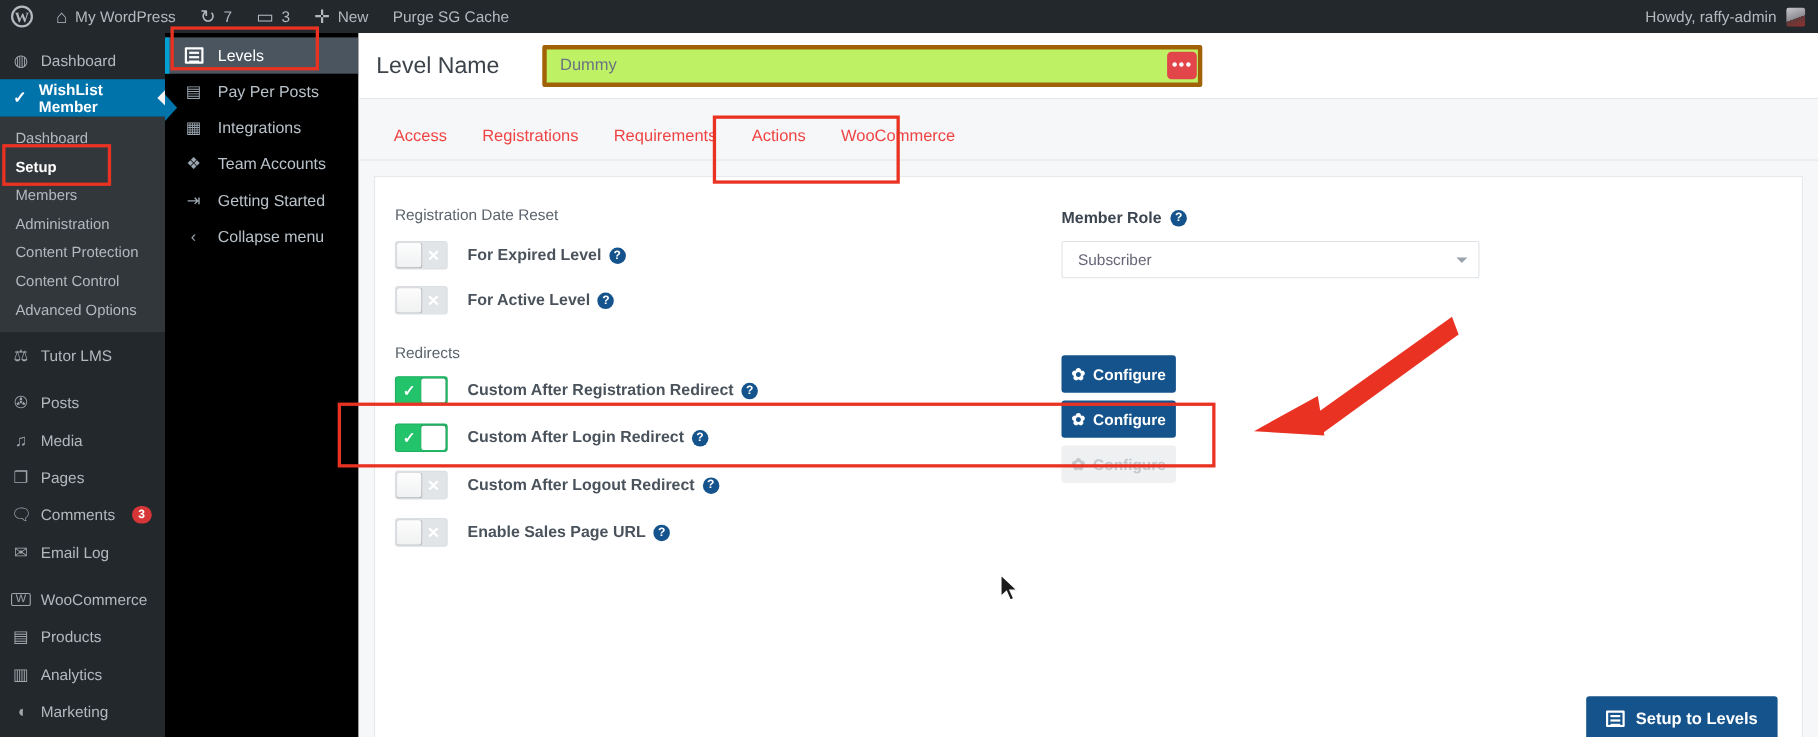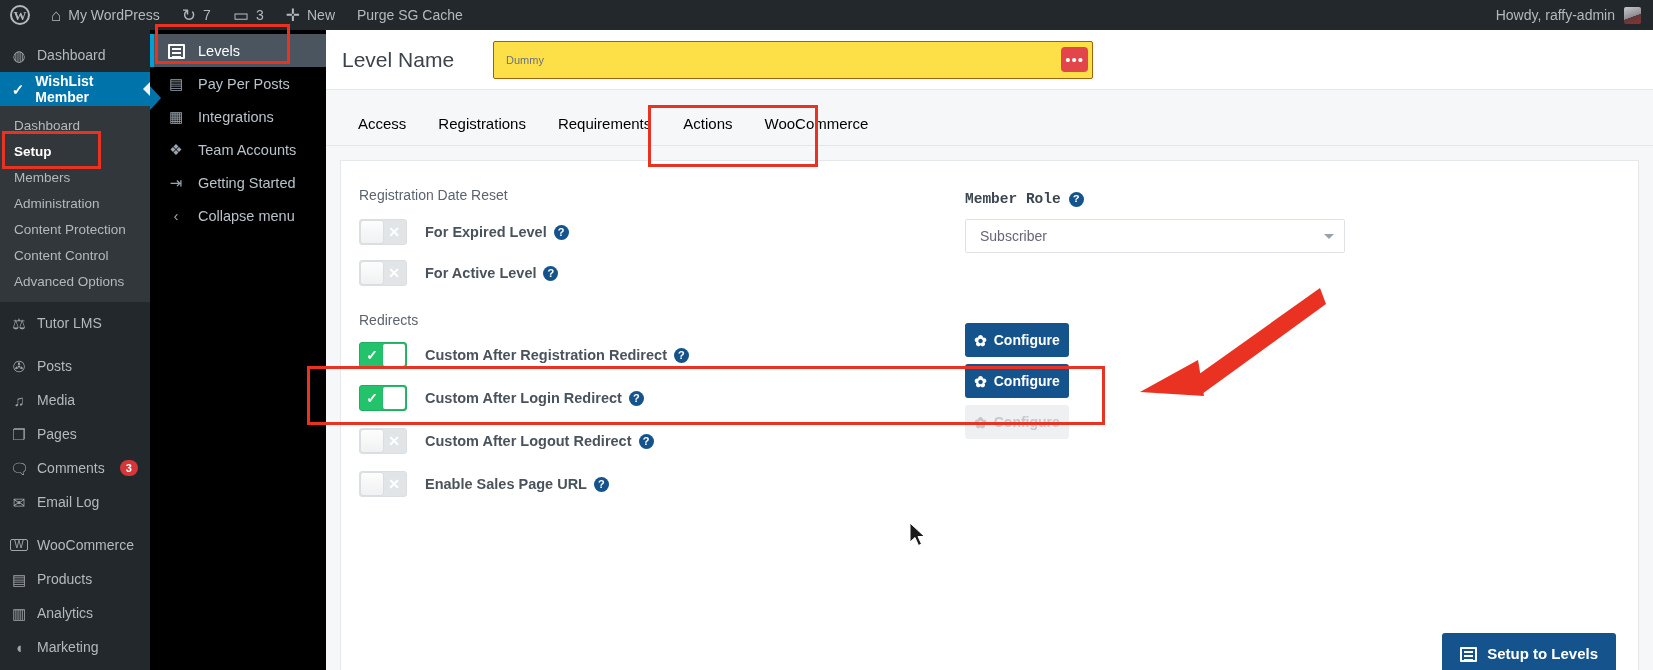--- a/index.html
+++ b/index.html
@@ -115,39 +115,39 @@
     height: 60px; background: #ffffff;
     display: flex; align-items: center; padding: 0 20px 0 16px;
     border-bottom: 1px solid #e6e9ec;
   }
   .levelbar h1 {
     font-size: 21px; font-weight: normal; color: #3c434a;
     margin-right: 39px; white-space: nowrap;
   }
   .name-wrap { position: relative; flex: 1 1 auto; max-width: 600px; }
   .name-input {
-    width: 100%; height: 38px; border: 1px solid #a16207;
-    background: #fde047; border-radius: 2px; padding: 0 46px 0 12px;
-    font-size: 11px; color: #6b7280; font-family: "Liberation Sans", sans-serif;
+    width: 100%; height: 38px; border: 4px solid #a16207;
+    background: #bef264; border-radius: 2px; padding: 0 46px 0 12px;
+    font-size: 15px; color: #6b7280; font-family: "Liberation Sans", sans-serif;
   }
   .dots-btn {
     position: absolute; right: 5px; top: 6px;
     width: 27px; height: 25px; border-radius: 4px;
     background: #e2464a; border: none; color: #fff;
     display: flex; align-items: center; justify-content: center;
     font-size: 15px; letter-spacing: 1px; line-height: 1; cursor: pointer;
   }
 
   .tabsbar {
     height: 56px; background: #f6f7f9;
     display: flex; align-items: flex-end;
     padding: 0 0 0 16px; border-bottom: 1px solid #e3e6ea;
   }
   .tab {
-    padding: 0 16px 13px 16px; font-size: 15px; color: #000000;
+    padding: 0 16px 13px 16px; font-size: 15px; color: #ef4444;
     position: relative; white-space: nowrap; background: transparent;
     border: none; font-family: "Liberation Sans", sans-serif; cursor: pointer;
   }
   .tab.on { color: #2f3a45; font-weight: bold; background: #ffffff; padding-top: 14px; }
   .tab.on::after {
     content: ""; position: absolute; left: 12px; right: 12px; bottom: 0;
     height: 3px; background: #16b0d8;
   }
 
   .panel {
@@ -183,21 +183,21 @@
     font-weight: bold; display: flex; align-items: center; gap: 7px;
   }
   .help {
     width: 15px; height: 15px; border-radius: 50%;
     background: #14538c; color: #fff; font-size: 11px; font-weight: bold;
     display: inline-flex; align-items: center; justify-content: center;
     line-height: 1; flex: none;
   }
 
   .mr-label { font-size: 14.5px; color: #3c4650; font-weight: bold;
-    display: flex; align-items: center; gap: 8px; font-family: Liberation Mono, monospace; }
+    display: flex; gap: 8px; }
   .select {
     margin-top: 12px; width: 380px; height: 34px;
     border: 1px solid #dfe3e7; background: #fff; border-radius: 2px;
     display: flex; align-items: center; padding: 0 10px 0 14px;
     font-size: 14px; color: #667; justify-content: space-between;
   }
   .caret { width: 0; height: 0; border-left: 5px solid transparent;
     border-right: 5px solid transparent; border-top: 5px solid #9aa3ab; }
 
   .cfg-btn {

